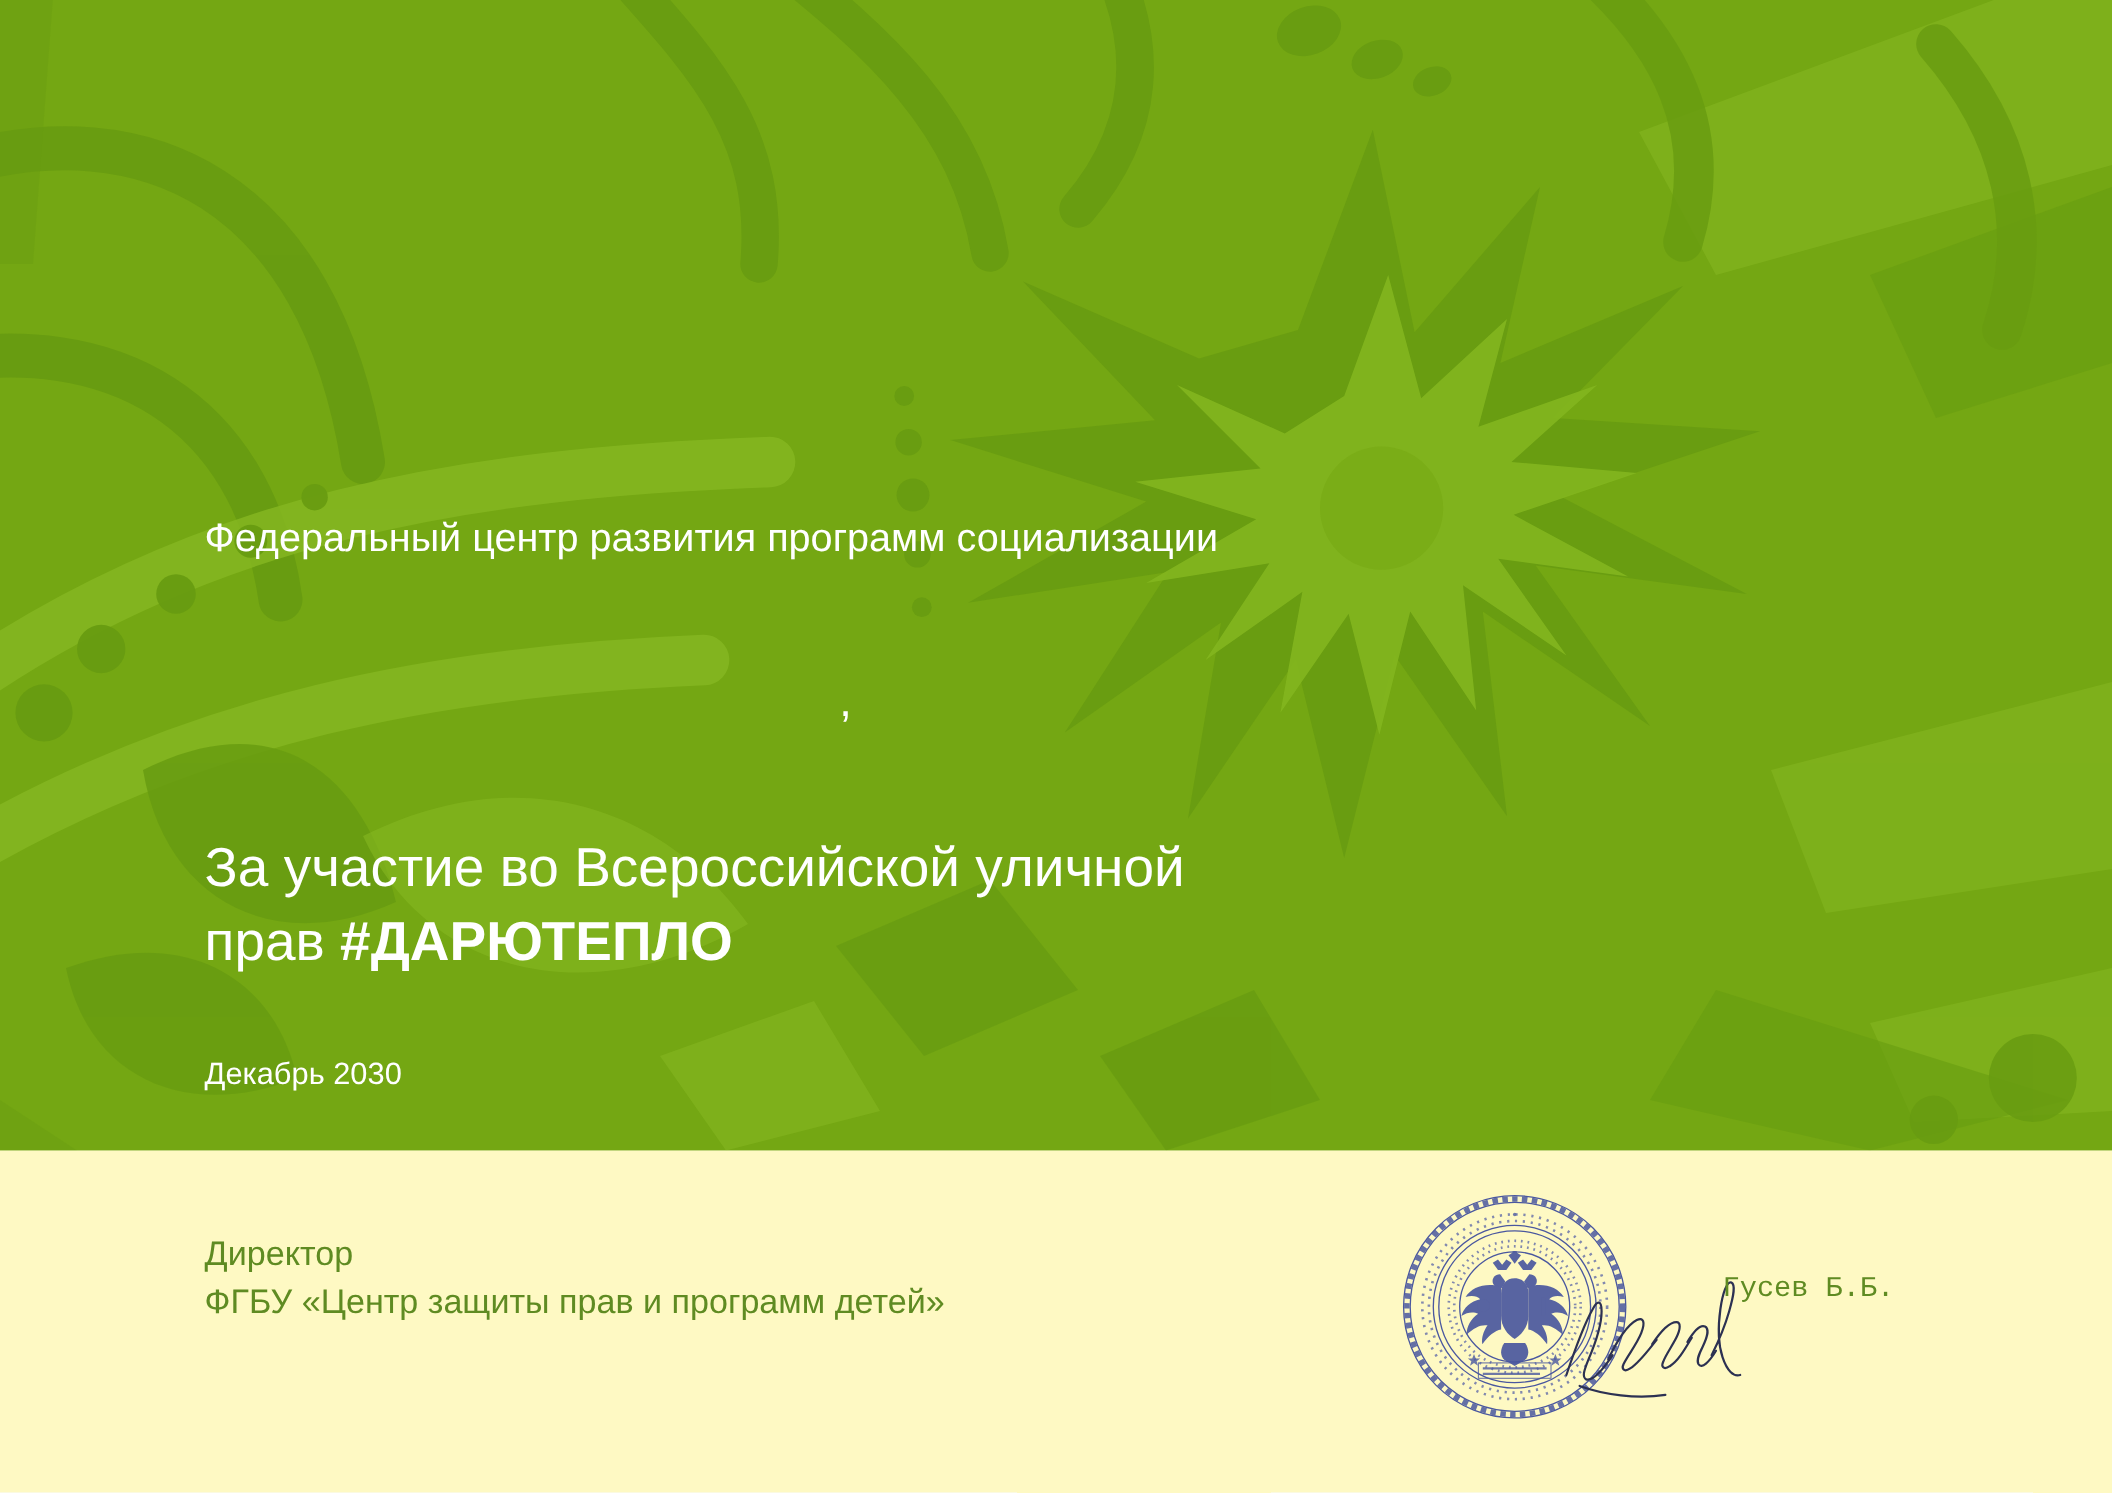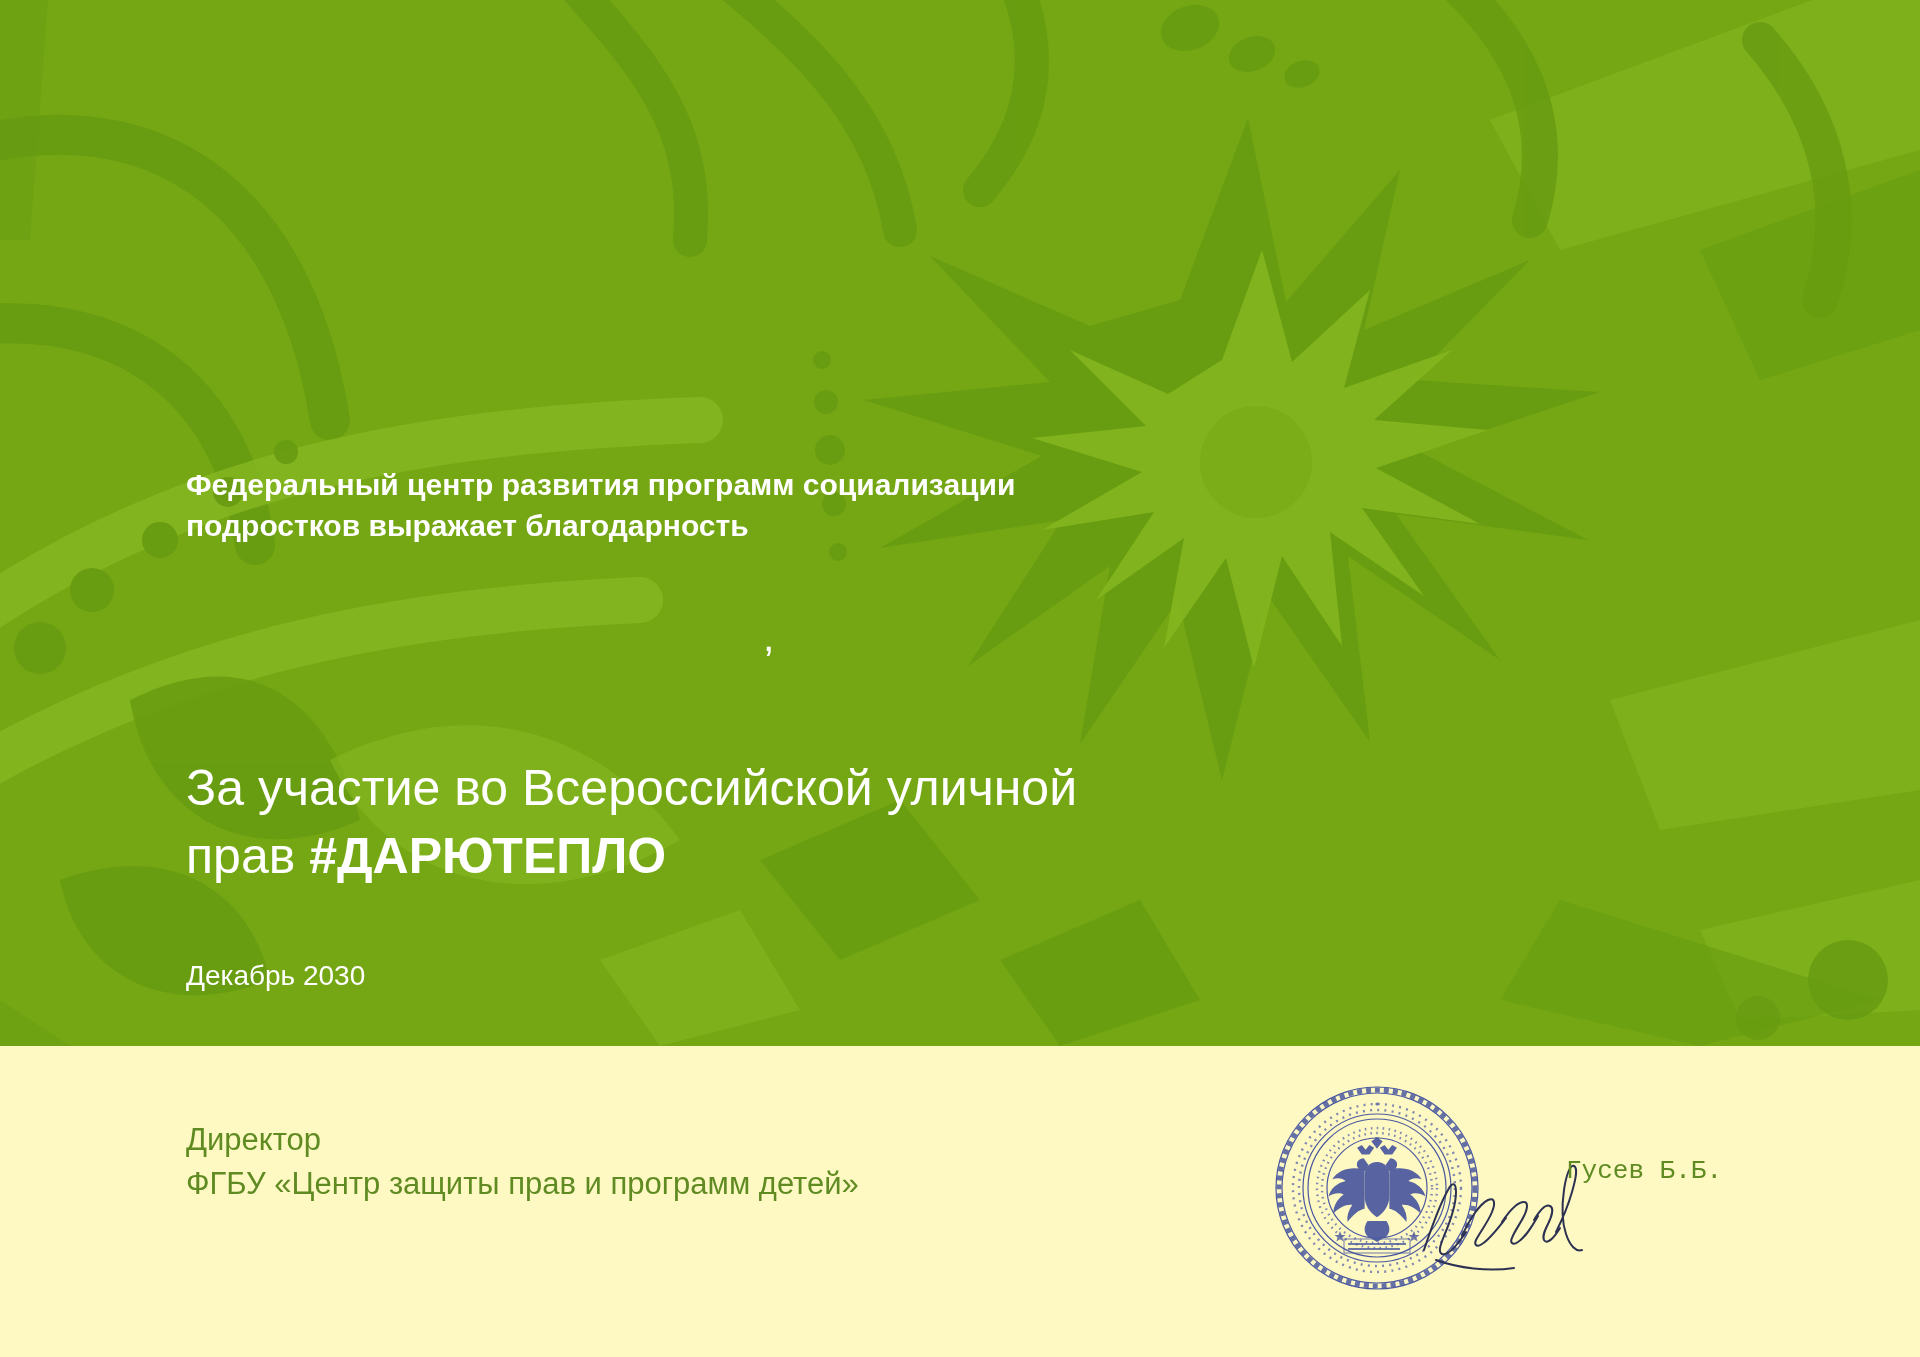--- a/index.html
+++ b/index.html
@@ -49,22 +49,22 @@
   }
 
   
   .lead-block {
     position:absolute;
     left:186px; top:465px;
     width:1450px;
   }
   .lead-line {
     color:#ffffff;
-    font-size:30px;
-    font-weight:bold;
+    font-size:36px;
+    font-weight:normal;
     line-height:1.35;
     white-space:nowrap;
   }
 
   
   .recipient-block {
     position:absolute;
     left:186px; top:610px;
     width:1450px;
     height:100px;
@@ -263,21 +263,20 @@
         <g fill="#689c11" opacity="0.35">
           <path d="M0 0 L48 0 L30 240 L0 240 Z"></path>
           <path d="M0 1000 L70 1046 L0 1046 Z"></path>
         </g>
       </g>
     </svg>
 
 
     <div class="lead-block">
       <div class="lead-line">Федеральный центр развития программ социализации</div>
-      <div class="lead-line">подростков выражает благодарность</div>
     </div>
 
     <div class="recipient-block">
       <div class="recipient-name"></div>
       <div class="recipient-comma">,</div>
     </div>
 
     <div class="reason-block">
       <div class="reason-line">За участие во Всероссийской уличной</div>
       <div class="reason-line">

